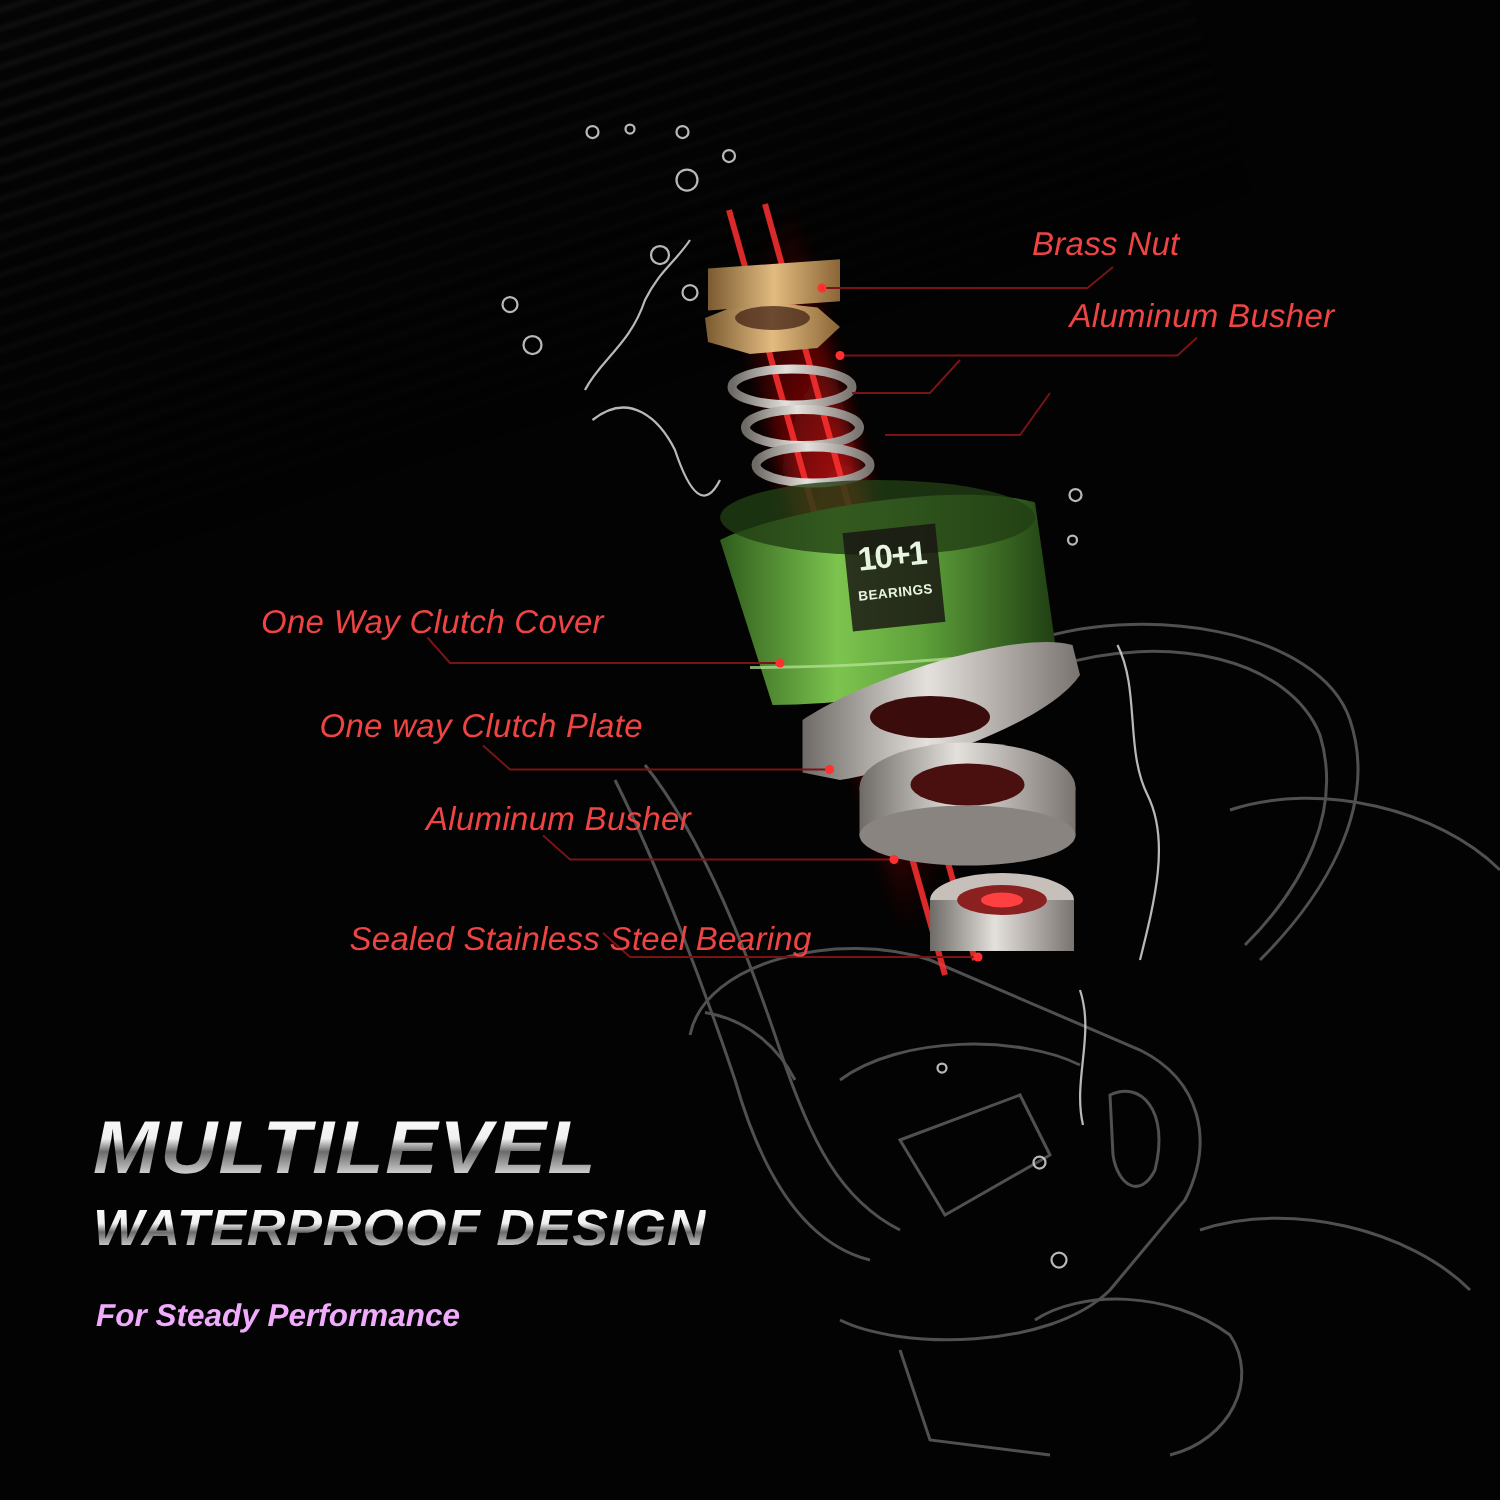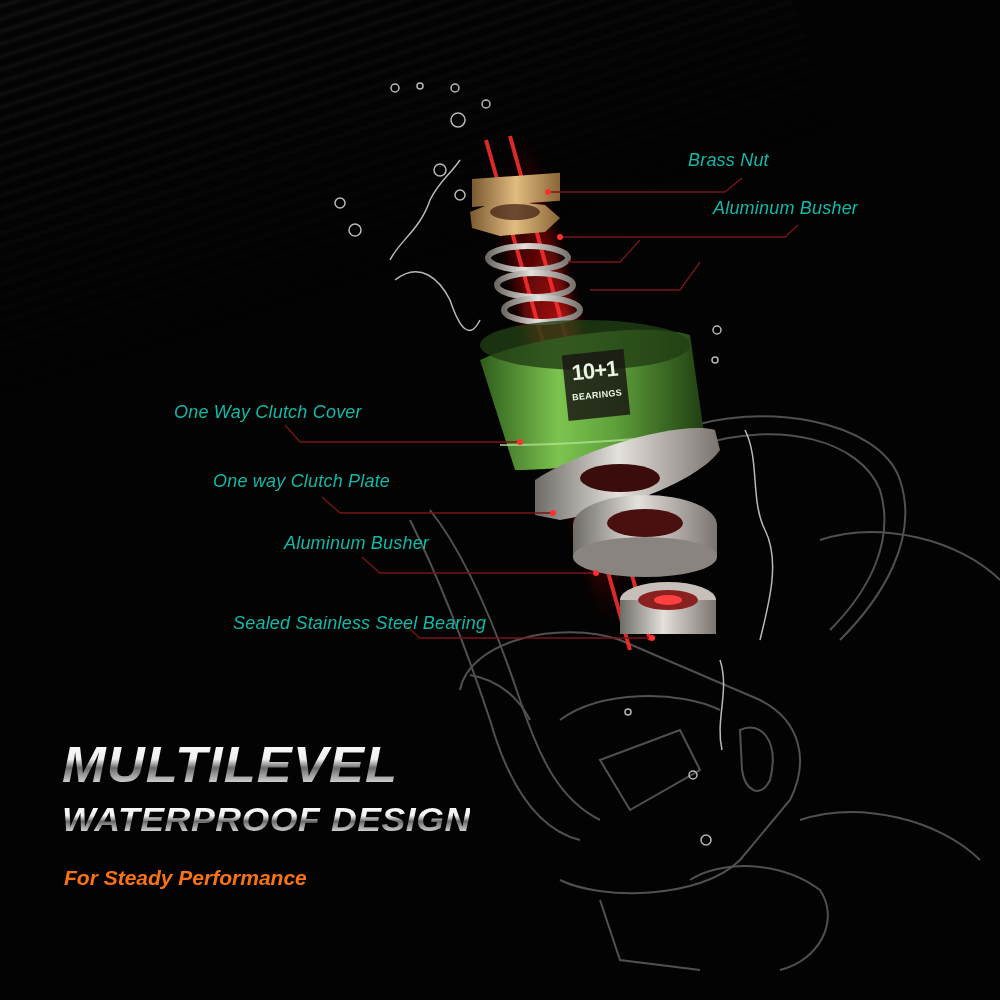--- a/index.html
+++ b/index.html
@@ -6,29 +6,29 @@
   body { width: 1000px; height: 1000px; overflow: hidden; position: relative;
          font-family: "Liberation Sans", "DejaVu Sans", sans-serif; }
   .canvas { position: absolute; inset: 0; background: #030303; overflow: hidden; }
   .bg-texture { position: absolute; left: -100px; top: -120px; width: 900px; height: 420px;
     transform: rotate(-18deg);
     background: repeating-linear-gradient(0deg, rgba(40,40,40,0.55) 0 3px, rgba(10,10,10,0.2) 3px 12px);
     filter: blur(1.5px);
     -webkit-mask-image: linear-gradient(180deg, rgba(0,0,0,0.9), rgba(0,0,0,0) 95%);
             mask-image: linear-gradient(180deg, rgba(0,0,0,0.9), rgba(0,0,0,0) 95%); }
   svg.art { position: absolute; left: 0; top: 0; }
-  .callout { position: absolute; color: #14b8a6; font-style: italic; font-size: 18px;
+  .callout { position: absolute; color: #ef4444; font-style: italic; font-size: 22px;
              letter-spacing: 0.2px; white-space: nowrap; font-weight: 400; }
   .headline { position: absolute; left: 62px; font-style: italic; font-weight: 700;
     white-space: nowrap; color: #e8e8e8;
     background: linear-gradient(180deg, #ffffff 0%, #f0f0f0 40%, #6a6a6a 55%, #cfcfcf 80%, #ffffff 100%);
     -webkit-background-clip: text; background-clip: text; -webkit-text-fill-color: transparent; }
   .h1 { top: 736px; font-size: 50px; letter-spacing: 1px; transform: scaleX(1.05); transform-origin: left; }
   .h2 { top: 800px; font-size: 34px; letter-spacing: 0.5px; transform: scaleX(1.05); transform-origin: left; }
-  .tagline { position: absolute; left: 64px; top: 866px; color: #f97316; font-style: italic;
+  .tagline { position: absolute; left: 64px; top: 866px; color: #f0abfc; font-style: italic;
     font-weight: 700; font-size: 21px; white-space: nowrap; }
   .badge { position: absolute; left: 565px; top: 352px; width: 62px; height: 66px;
     transform: rotate(-6deg); background: rgba(25,20,18,0.82); color: #e8f5e0; text-align: center; }
   .badge .num { display: block; font-weight: 700; font-size: 22px; margin-top: 6px; letter-spacing: -1px; }
   .badge .lbl { display: block; font-weight: 700; font-size: 9px; margin-top: 6px; letter-spacing: 0.3px; }
 </style>
 </head>
 <body>
 
 <div class="canvas">

